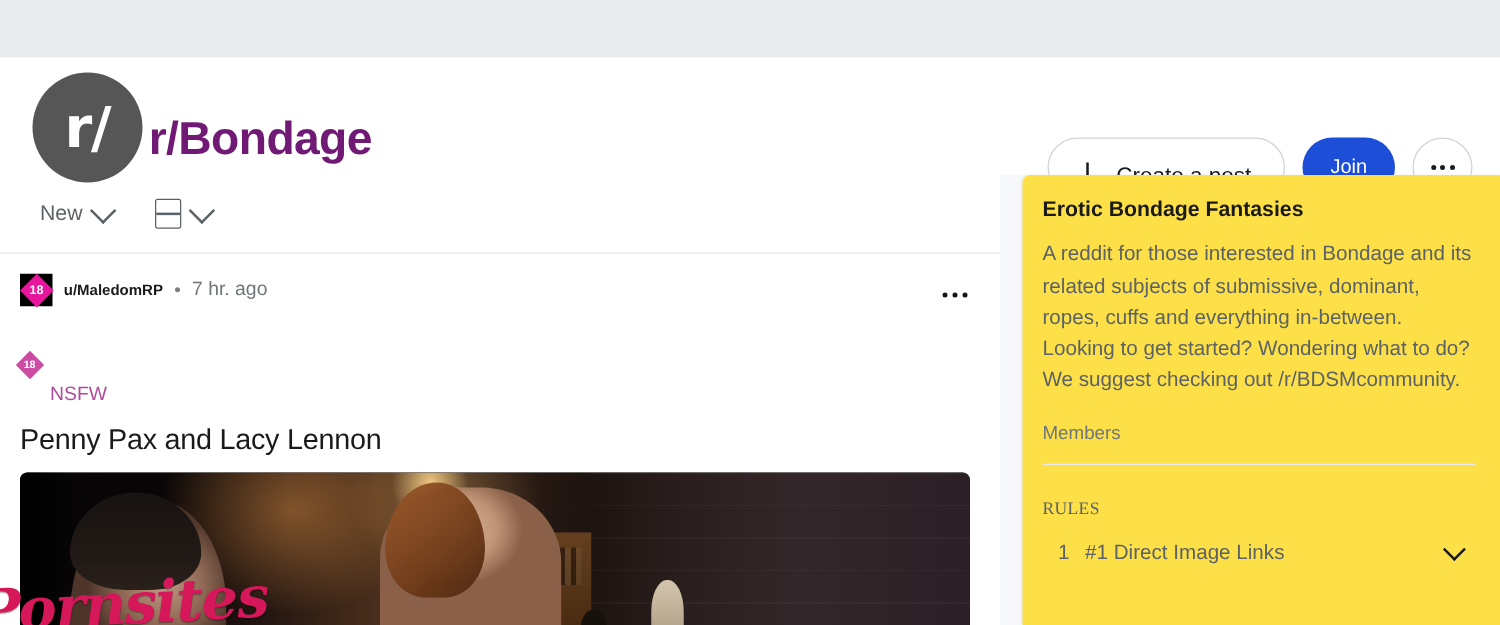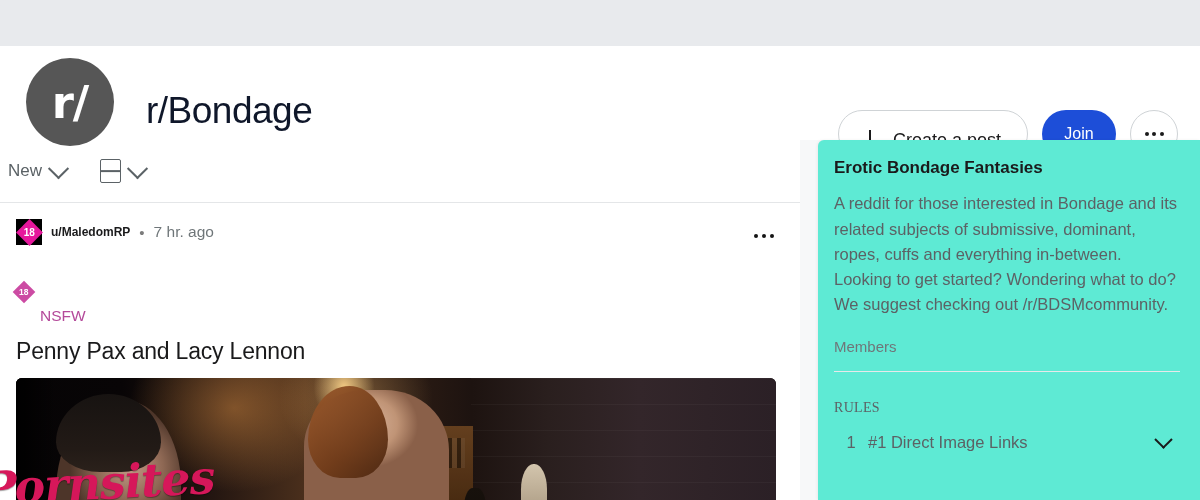--- a/index.html
+++ b/index.html
@@ -77,25 +77,25 @@
     color: #ffffff;
     font-size: 45px;
     font-weight: 700;
     letter-spacing: -1px;
     font-family: "DejaVu Sans", sans-serif;
     line-height: 1;
   }
 
   .comm-title {
     position: absolute;
-    left: 146px;
+    left: 119px;
     top: 46px;
     font-size: 37px;
-    font-weight: 400;
-    color: #0f172a;
+    font-weight: 700;
+    color: #701a75;
     letter-spacing: -0.5px;
     line-height: 1;
     white-space: nowrap;
   }
 
   .header-actions {
     position: absolute;
     right: 22px;
     top: 64px;
     display: flex;
@@ -175,21 +175,21 @@
     height: 360px;
     background: #ffffff;
   }
 
   .sortbar {
     position: relative;
     height: 63px;
     border-bottom: 1px solid #e4e6e8;
     display: flex;
     align-items: center;
-    padding-left: 0;
+    padding-left: 24px;
     box-sizing: border-box;
   }
   .sort-item {
     display: flex;
     align-items: center;
     gap: 9px;
     padding: 6px 8px;
     border-radius: 4px;
     cursor: pointer;
     color: #5b6266;
@@ -492,21 +492,21 @@
     width: 400px;
     height: 360px;
     background: #f7f8f9;
   }
   .sidebar-card {
     position: absolute;
     left: 818px;
     top: 140px;
     width: 382px;
     height: 360px;
-    background: #5eead4;
+    background: #fde047;
     border-radius: 6px 0 0 0;
     box-shadow: -1px 0 3px rgba(0,0,0,0.06);
     box-sizing: border-box;
     padding: 18px 20px 0 16px;
     overflow: hidden;
   }
   .sb-title {
     font-size: 17px;
     font-weight: 700;
     color: #1a1a1b;

